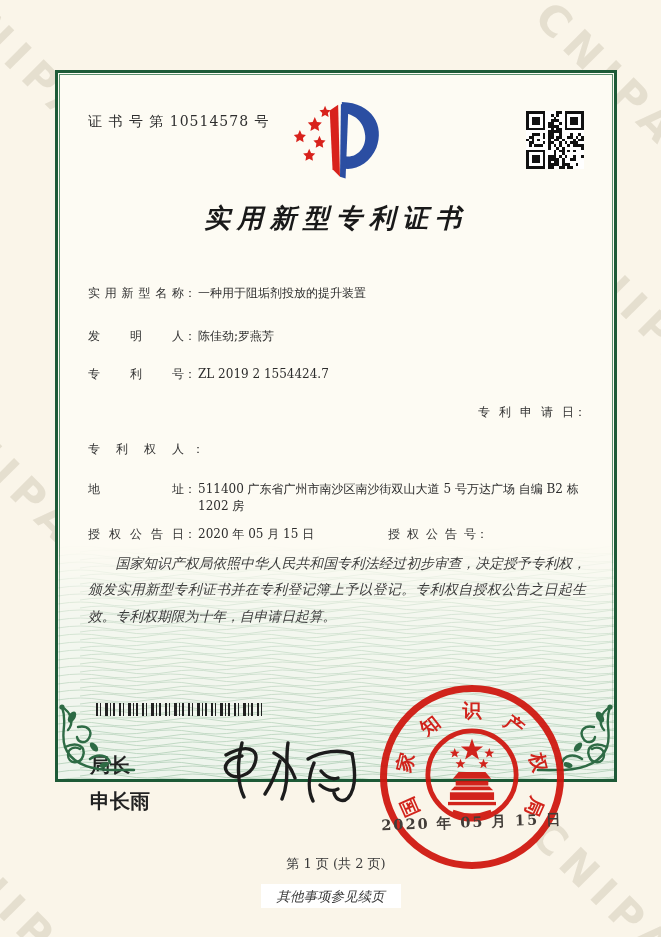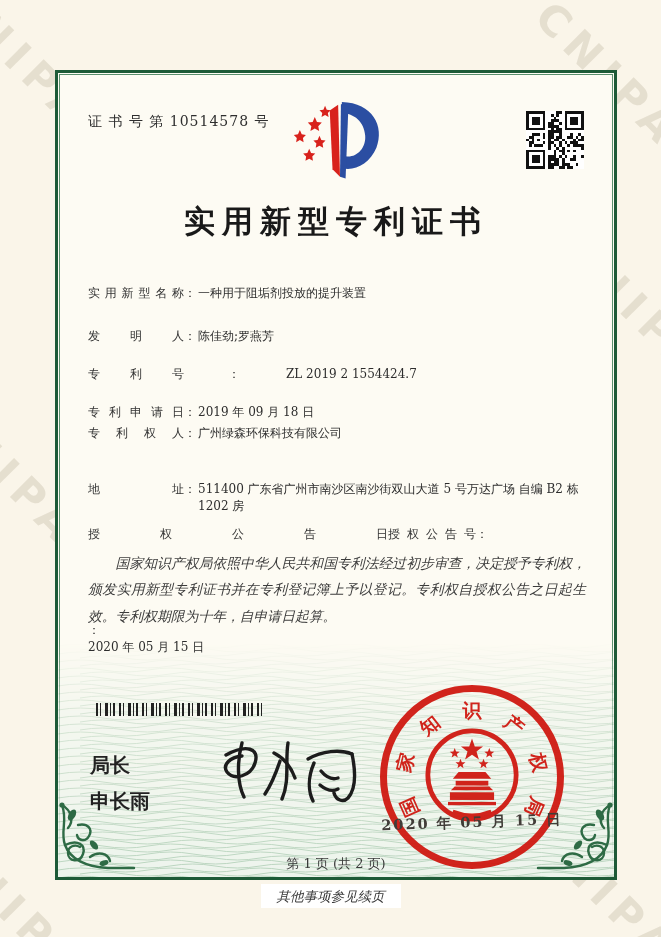--- a/index.html
+++ b/index.html
@@ -20,41 +20,41 @@
   .wmB{left:560px;top:-8px;}
   .wmC{left:-42px;top:390px;}
   .wmD{left:148px;top:72px;font-size:46px;}
   .wmE{left:352px;top:298px;font-size:38px;color:rgba(200,160,160,0.20);}
   .wmF{left:148px;top:492px;font-size:54px;color:rgba(176,166,146,0.26);}
   .wmG{left:586px;top:224px;}
   .wmH{left:-36px;top:826px;}
   .wmI{left:556px;top:810px;}
   
   .panel{
-    position:absolute;left:55px;top:70px;width:562px;height:810px;
+    position:absolute;left:55px;top:70px;width:562px;height:712px;
     box-sizing:border-box;border:3px solid #1d5a37;background:#fdfbf3;z-index:1;
   }
   .panel-inner{position:absolute;inset:1px;border:1px solid #5a8f6d;pointer-events:none;}
   
   .cert-no{position:absolute;left:30px;top:40px;font-size:14px;color:#2e2e2e;letter-spacing:1px;}
   .logo{position:absolute;left:226px;top:18px;width:112px;height:108px;}
   .qr{position:absolute;left:468px;top:38px;width:58px;height:58px;background:#fff;}
   .title{
     position:absolute;left:0;right:0;top:128px;text-align:center;
-    font-size:31px;font-weight:bold;color:#191919;letter-spacing:7px;
+    font-size:26px;font-weight:bold;color:#191919;letter-spacing:7px;font-style:italic;
   }
   
   .frow{position:absolute;left:30px;right:26px;font-size:12px;color:#2d2d2d;display:flex;line-height:1.45;}
   .f-label{flex:0 0 96px;text-align:justify;text-align-last:justify;color:#333;}
   .f-colon{flex:0 0 14px;}
   .f-value{flex:1;}
-  .row-name{top:212px;}  .row-inventor{top:255px;}  .row-patno{top:293px;gap:44px;}
-  .row-filing{top:331px;justify-content:flex-end;}  .row-patentee{top:352px;}  .row-address{top:408px;}
+  .row-name{top:212px;}  .row-inventor{top:255px;}  .row-patno{top:293px;}
+  .row-filing{top:331px;justify-content:flex-end;}  .row-patentee{top:368px;gap:8px;}  .row-address{top:408px;}
   .row-grant{top:453px;}
-  .grant-left{width:300px;display:flex;flex-direction:column;}
+  .grant-left{width:300px;display:flex;}
   .grant-right{display:flex;justify-content:flex-end;}
   .grant-right .f-label{flex:0 0 88px;}
   
   .paras{position:absolute;left:30px;right:28px;top:477px;font-size:13.8px;
     color:#3c3c3c;line-height:1.92;text-align:justify;font-style:italic;}
   .paras p{margin:0;text-indent:2em;}
   
   .guilloche{position:absolute;left:0;bottom:0;width:556px;height:235px;z-index:0;}
   .barcode{
     position:absolute;left:38px;top:630px;width:168px;height:13px;z-index:2;
@@ -298,26 +298,24 @@
     <span class="f-value">陈佳劲;罗燕芳</span>
   </div>
   <div class="frow row-patno">
     <span class="f-label">专利号</span>
     <span class="f-colon">：</span>
     <span class="f-value">ZL 2019 2 1554424.7</span>
   </div>
   <div class="frow row-filing">
     <span class="f-label">专利申请日</span>
     <span class="f-colon">：</span>
-    <span class="f-value">2019 年 09 月 18 日</span>
   </div>
   <div class="frow row-patentee">
     <span class="f-label">专利权人</span>
     <span class="f-colon">：</span>
-    <span class="f-value">广州绿森环保科技有限公司</span>
   </div>
   <div class="frow row-address">
     <span class="f-label">地址</span>
     <span class="f-colon">：</span>
     <span class="f-value" style="max-width:430px;">511400 广东省广州市南沙区南沙街双山大道 5 号万达广场 自编 B2 栋 1202 房</span>
   </div>
   <div class="frow row-grant">
     <span class="grant-left">
       <span class="f-label">授权公告日</span>
       <span class="f-colon">：</span>

